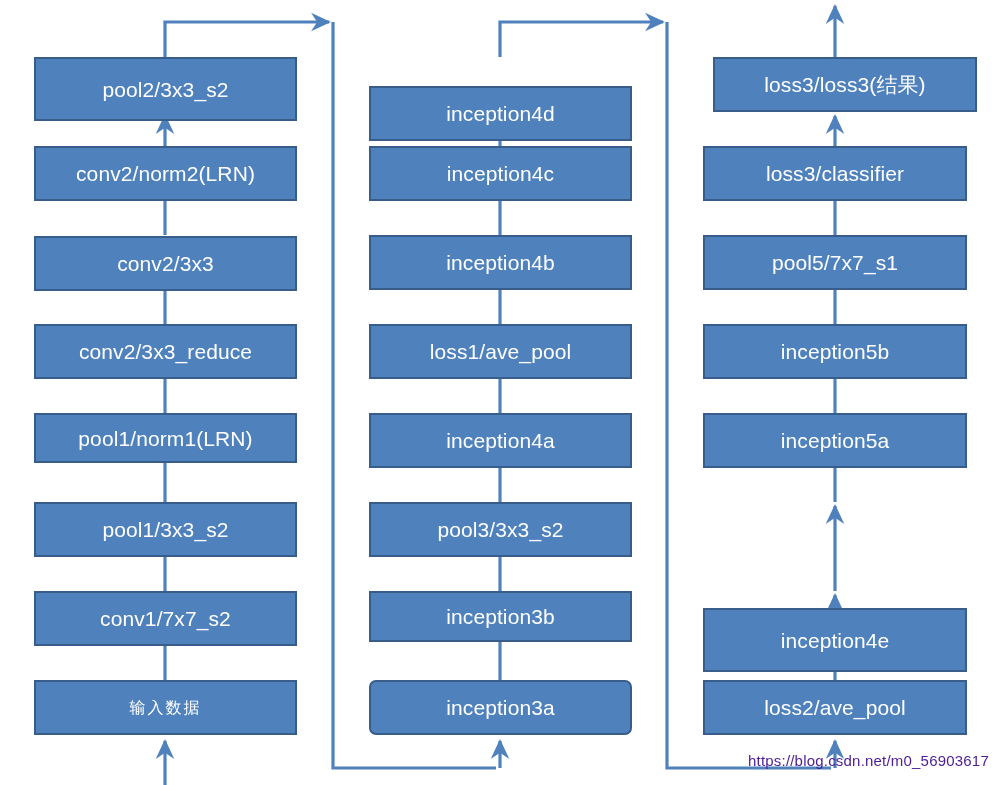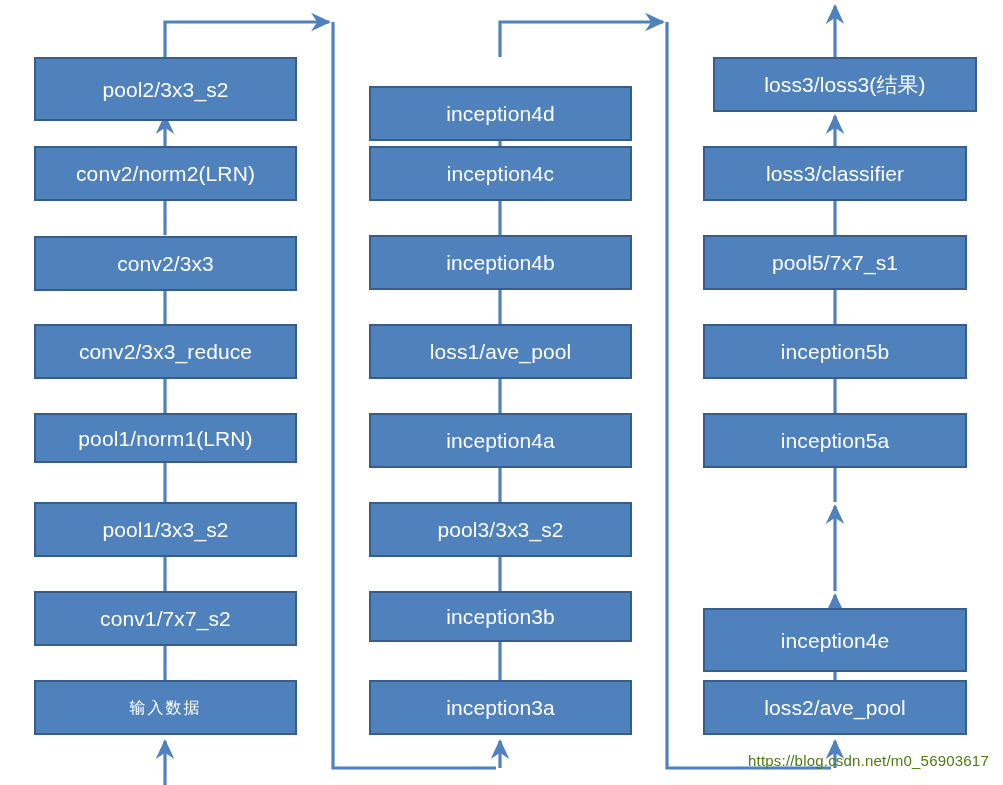--- a/index.html
+++ b/index.html
@@ -48,21 +48,21 @@
   }
   .node.cjk {
     font-size: 16px;
     letter-spacing: 2px;
   }
   .watermark {
     position: absolute;
     left: 748px;
     top: 752px;
     font-size: 15px;
-    color: #4d7c0f;
+    color: #4c1d95;
     white-space: nowrap;
     letter-spacing: 0.2px;
   }
 </style>
 </head>
 <body>
 
 <div id="canvas">
 
   <svg id="wires" viewBox="0 0 1003 785" width="1003" height="785" aria-hidden="true">
@@ -141,21 +141,21 @@
   </div>
 
   <div class="col">
     <div class="node" style="left:369px; top:57px;  width:263px; height:55px;margin-top:29px;">inception4d</div>
     <div class="node" style="left:369px; top:146px; width:263px; height:55px;">inception4c</div>
     <div class="node" style="left:369px; top:235px; width:263px; height:55px;">inception4b</div>
     <div class="node" style="left:369px; top:324px; width:263px; height:55px;">loss1/ave_pool</div>
     <div class="node" style="left:369px; top:413px; width:263px; height:55px;">inception4a</div>
     <div class="node" style="left:369px; top:502px; width:263px; height:55px;text-align:center;">pool3/3x3_s2</div>
     <div class="node" style="left:369px; top:591px; width:263px; height:51px;">inception3b</div>
-    <div class="node" style="left:369px; top:680px; width:263px; height:55px;">inception3a</div>
+    <div class="node" style="left:369px; top:680px; width:263px; height:55px;border-radius:7px;">inception3a</div>
   </div>
 
   <div class="col">
     <div class="node" style="left:703px; top:57px;  width:264px; height:55px;margin-left:10px;">loss3/loss3(结果)</div>
     <div class="node" style="left:703px; top:146px; width:264px; height:55px;">loss3/classifier</div>
     <div class="node" style="left:703px; top:235px; width:264px; height:55px;">pool5/7x7_s1</div>
     <div class="node" style="left:703px; top:324px; width:264px; height:55px;text-align:center;">inception5b</div>
     <div class="node" style="left:703px; top:413px; width:264px; height:55px;">inception5a</div>
     <div class="node" style="left:703px; top:591px; width:264px; height:64px;margin-top:17px;">inception4e</div>
     <div class="node" style="left:703px; top:680px; width:264px; height:55px;">loss2/ave_pool</div>

